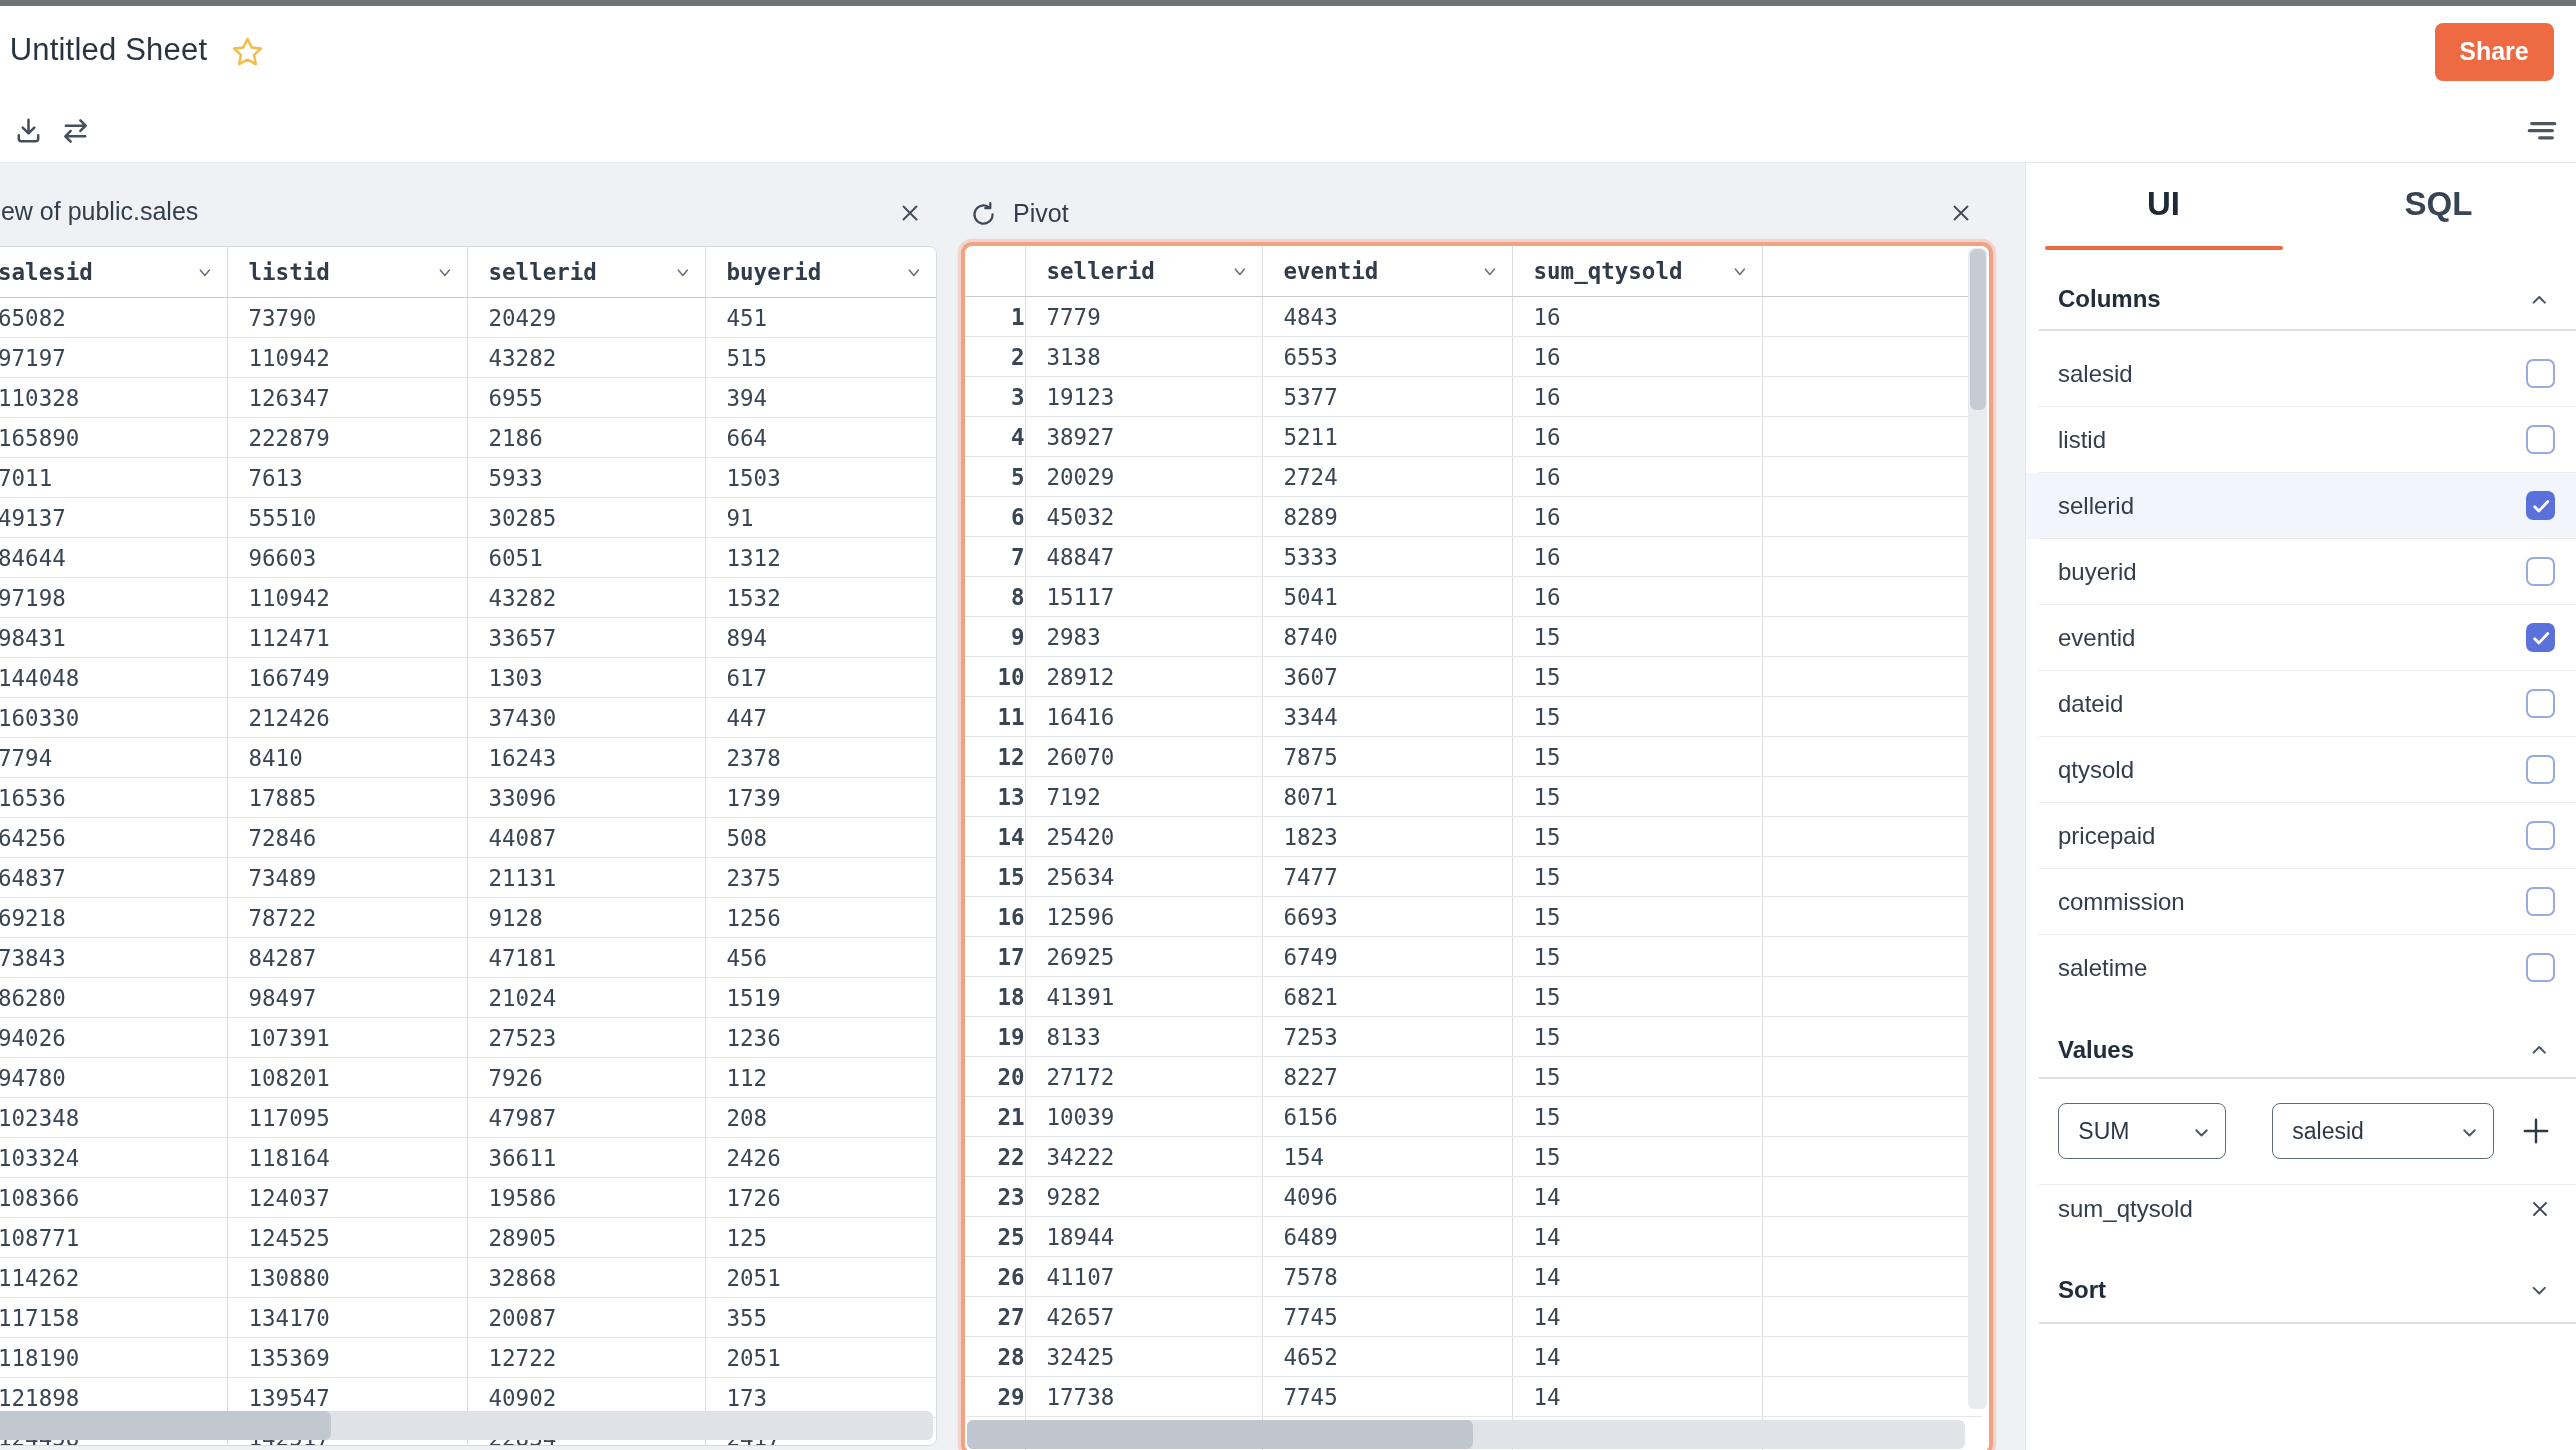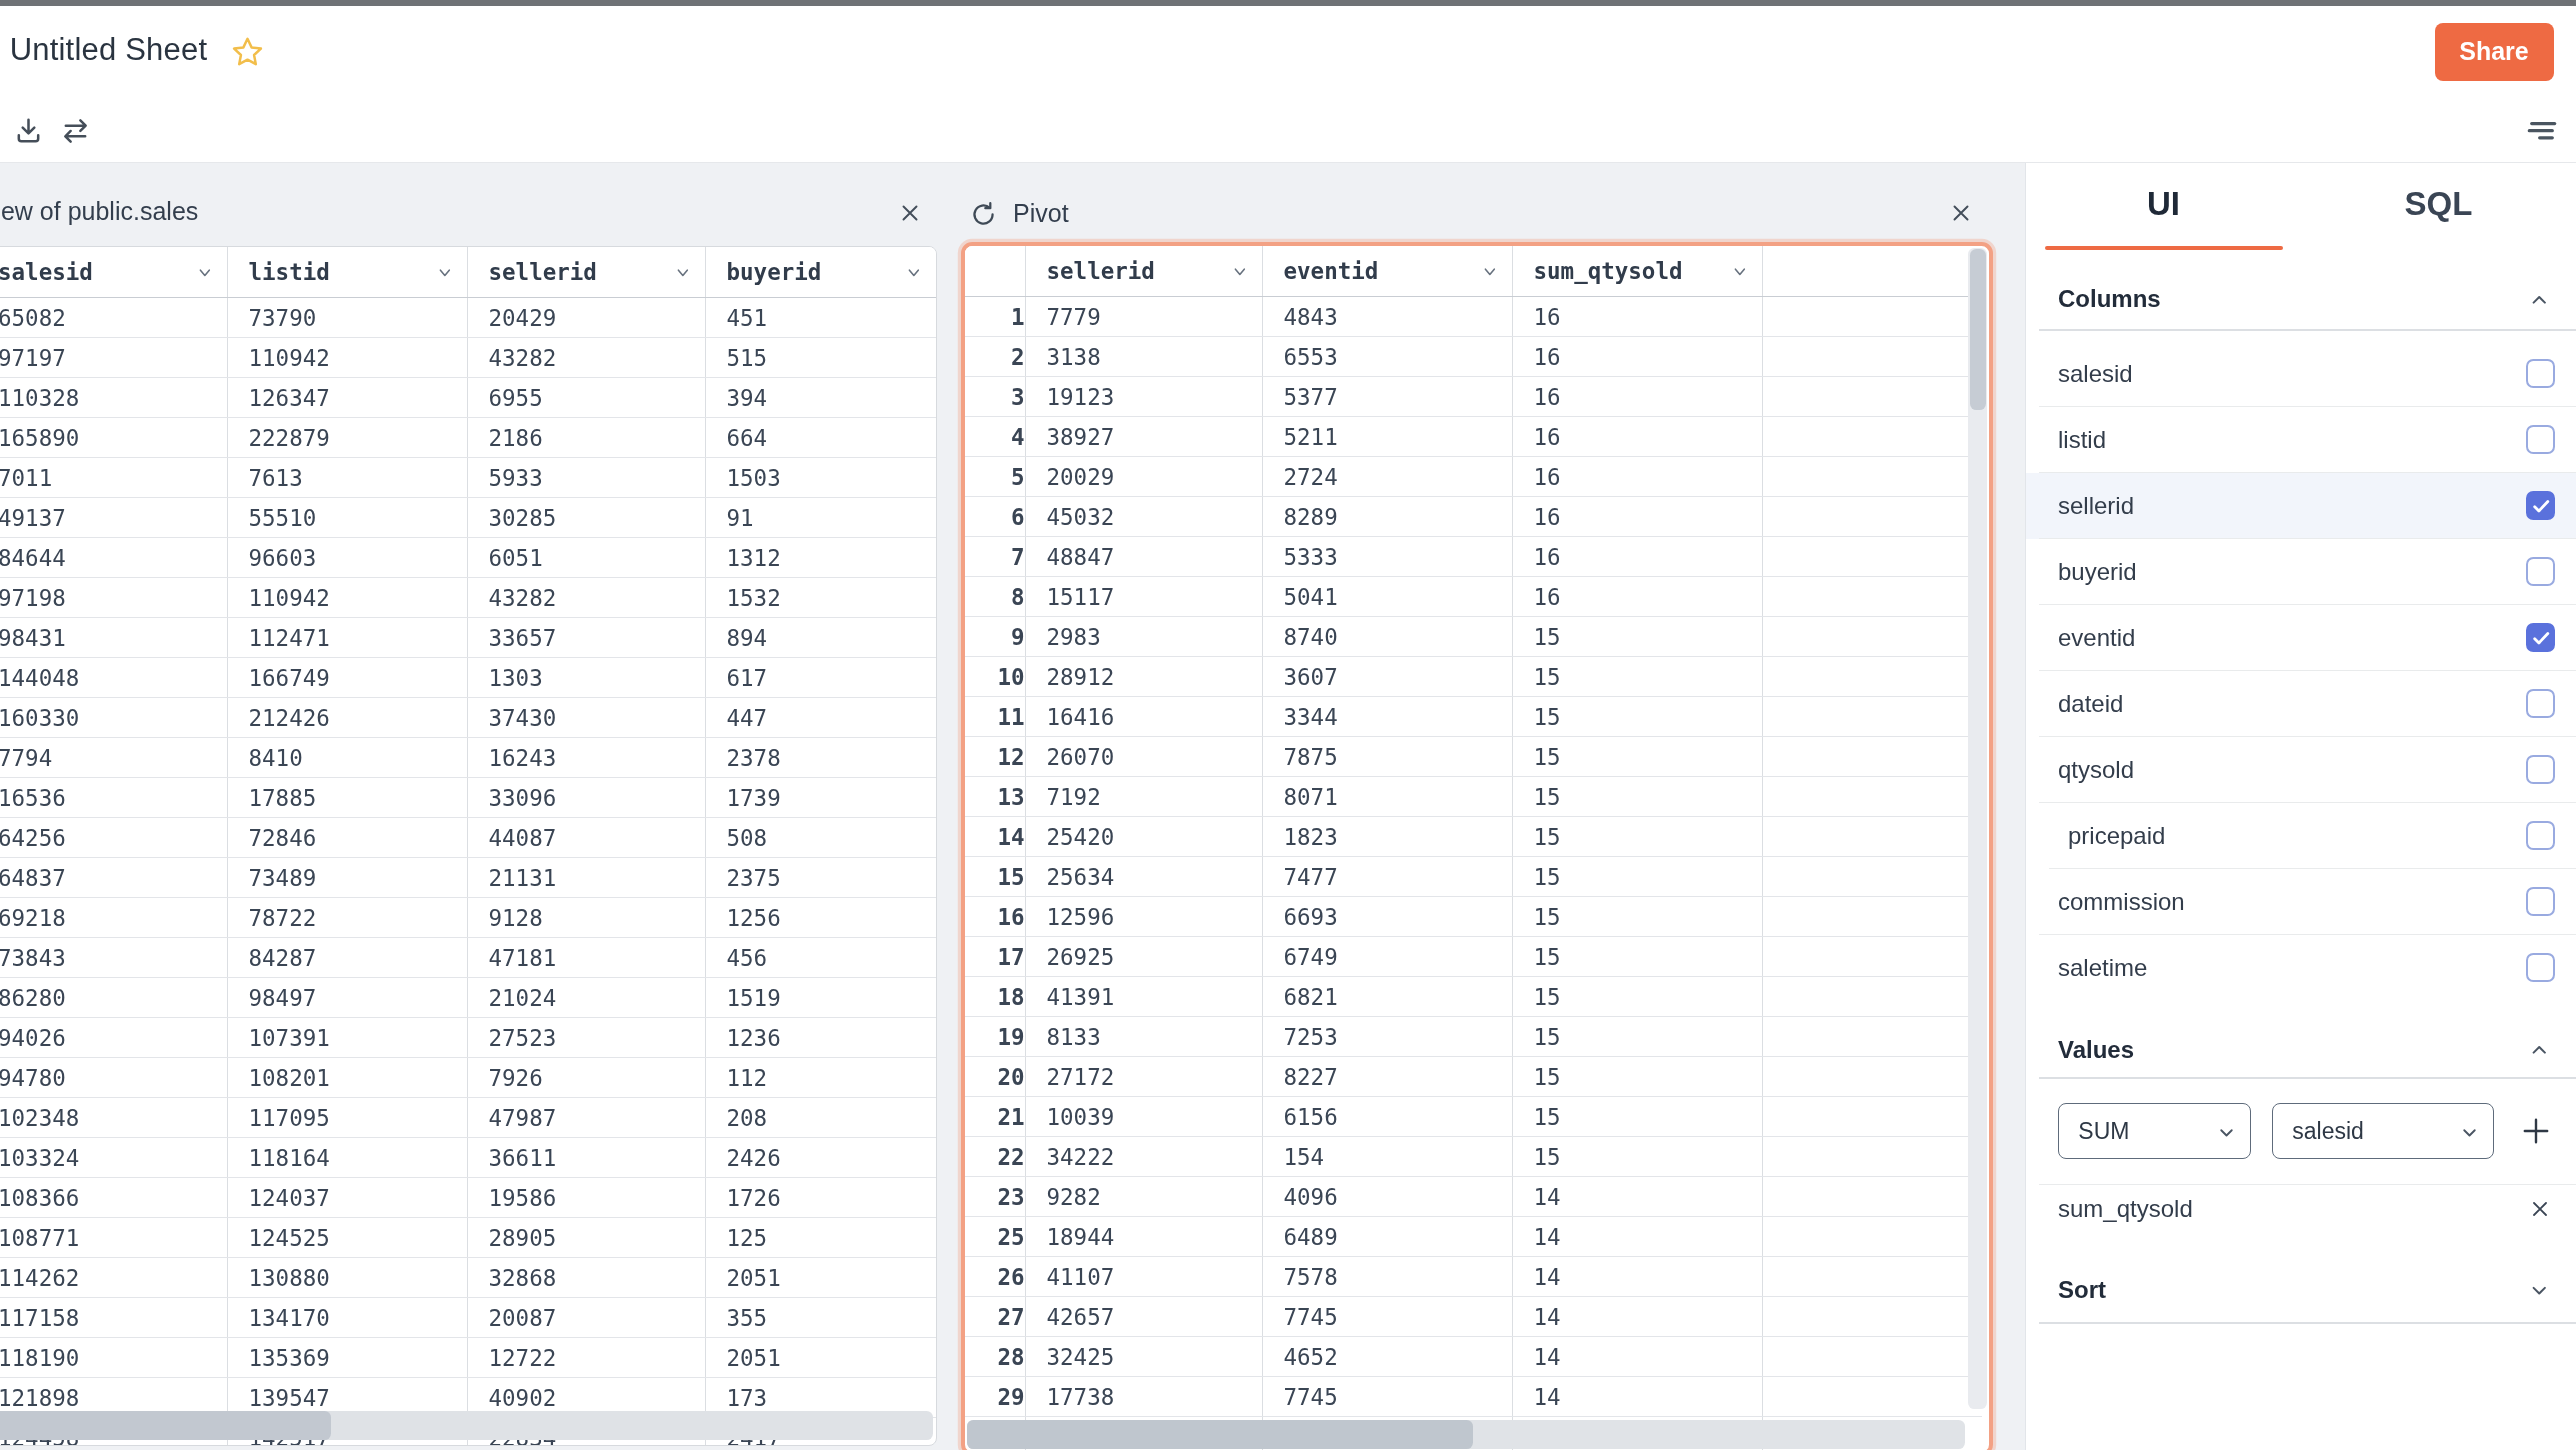--- a/index.html
+++ b/index.html
@@ -625,21 +625,21 @@
       <div class="col-row" style="top:508px;">
         <span class="lbl">dateid</span>
         <div class="cb"></div>
         <div class="rowline"></div>
       </div>
       <div class="col-row" style="top:574px;">
         <span class="lbl">qtysold</span>
         <div class="cb"></div>
         <div class="rowline"></div>
       </div>
-      <div class="col-row" style="top:640px;margin-left:10px;">
+      <div class="col-row" style="top:640px;">
         <span class="lbl">pricepaid</span>
         <div class="cb"></div>
         <div class="rowline"></div>
       </div>
       <div class="col-row" style="top:706px;">
         <span class="lbl">commission</span>
         <div class="cb"></div>
         <div class="rowline"></div>
       </div>
       <div class="col-row" style="top:772px;">
@@ -649,21 +649,21 @@
     </div>
 
   <div class="sec-head" style="top:873px;">Values</div>
   <div class="sec-chev" style="top:876px;">
     <svg width="22.5" height="22.5" viewBox="0 0 28 28">
         <polyline points="7,17 14,10 21,17" fill="none" stroke="#4A5563" stroke-width="2.5" stroke-linecap="round" stroke-linejoin="round"></polyline>
       </svg>
   </div>
   <div class="div2" style="top:914px;"></div>
 
-  <div class="select" style="left:32px;top:940px;width:193px;">
+  <div class="select" style="left:32px;top:940px;width:168px;">
     <span>SUM</span>
     <span class="sel-chev">
       <svg width="21" height="21" viewBox="0 0 28 28">
           <polyline points="7,11 14,18 21,11" fill="none" stroke="#4A5563" stroke-width="2.5" stroke-linecap="round" stroke-linejoin="round"></polyline>
         </svg>
     </span>
   </div>
   <div class="select" style="left:246px;top:940px;width:222px;">
     <span>salesid</span>
     <span class="sel-chev">

